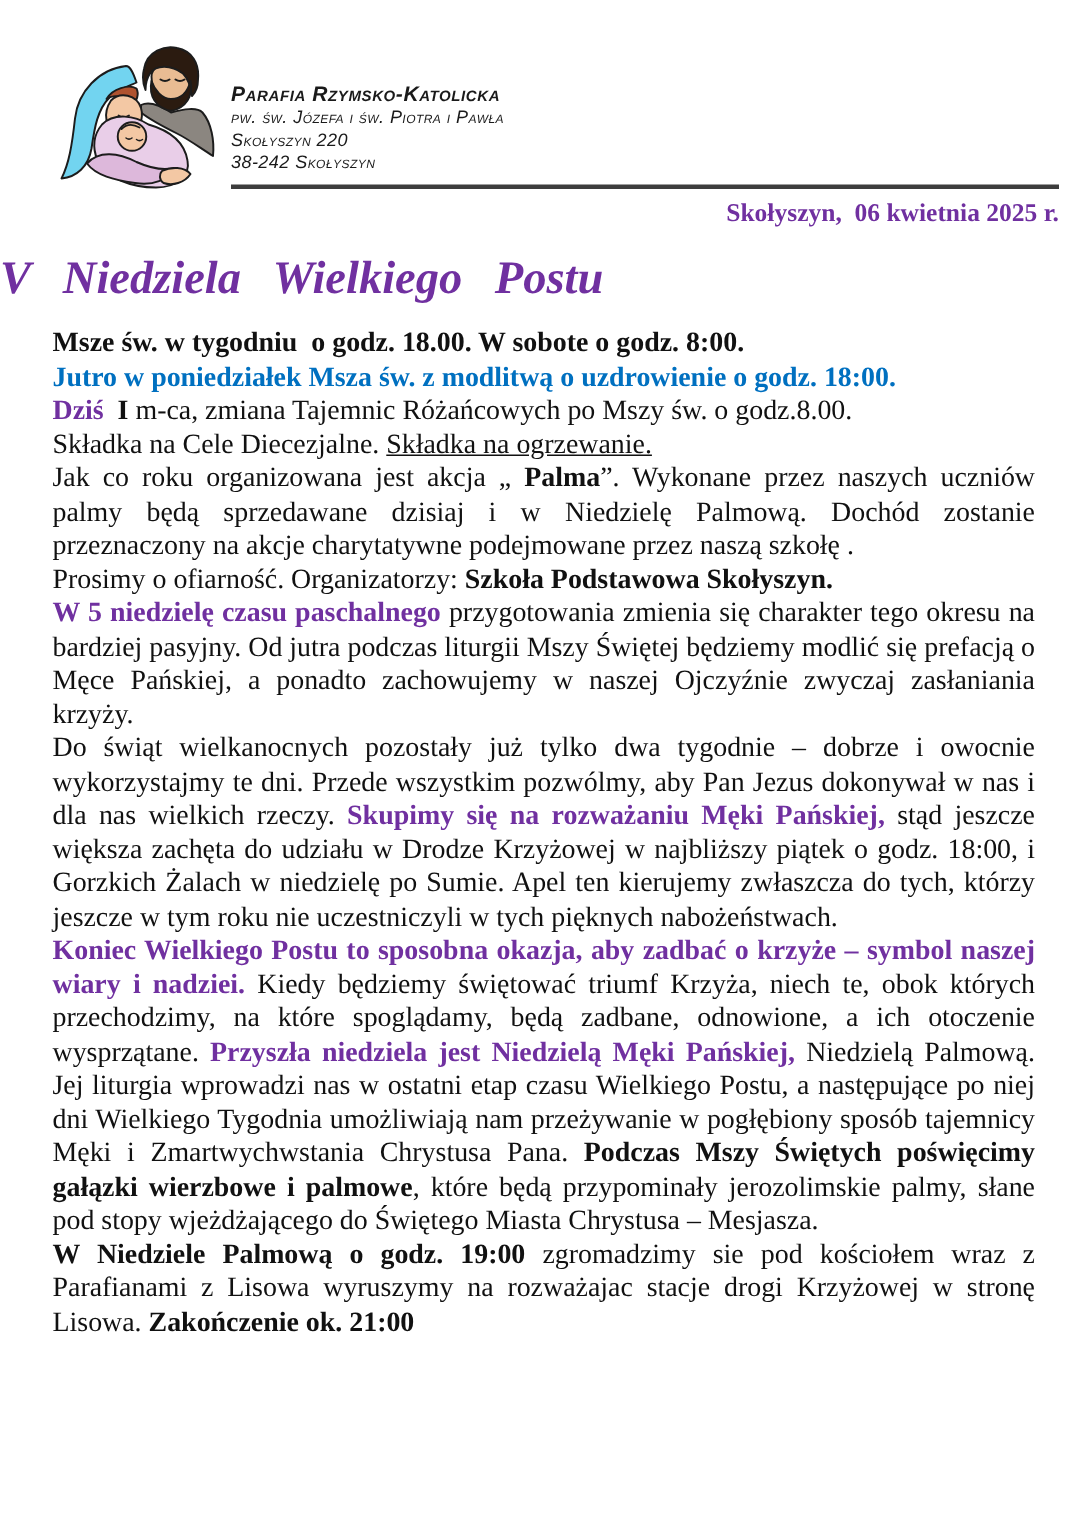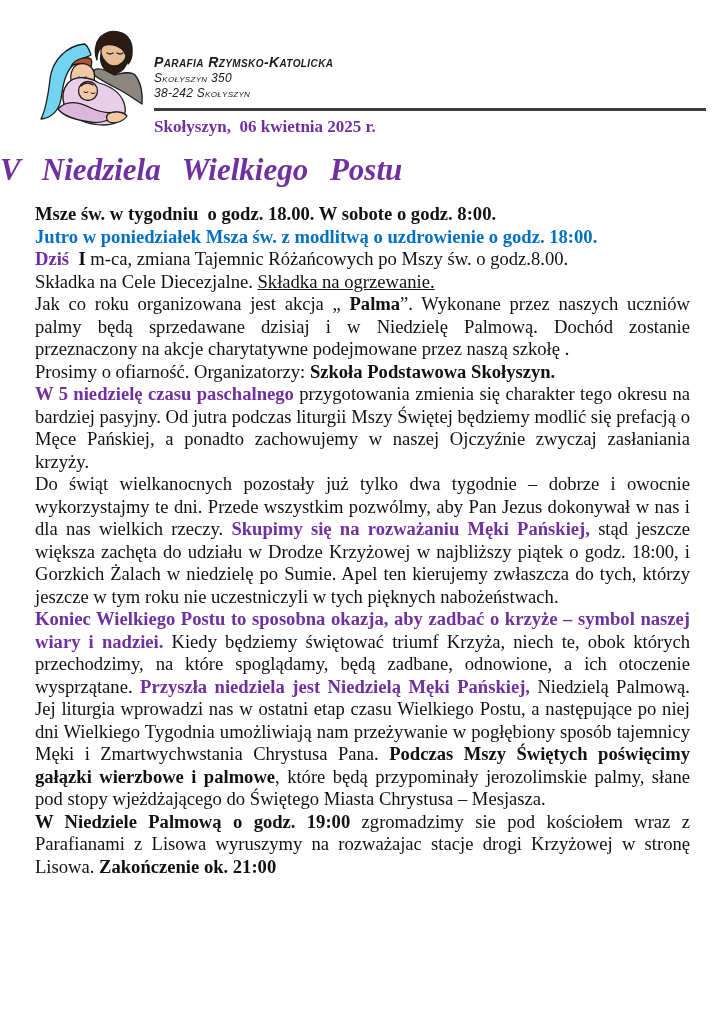--- a/index.html
+++ b/index.html
@@ -35,20 +35,21 @@
     font-variant:small-caps;
     font-size:12px;line-height:15px;
     letter-spacing:.3px;
     color:#1a1a1a;
   }
   .header-divider{
     height:3px;background:#3d3d3d;border:none;
     margin:7px 0 0 0;
   }
   .date-line{
+    text-align:right;
     font-weight:bold;
     font-size:17px;line-height:21px;
     margin-top:5px;
     color:var(--purple,#7030A0);
     white-space:pre;
   }
   
   .doc-title{
     text-align:left;
     margin-top:15px;
@@ -112,21 +113,22 @@
           <path d="M53,63 q2,1.5 4,0" fill="none" stroke-width="1"></path>
 
           <path d="M20,79 C28,70 41,72 53,78 C62,82 70,84 78,82 C74,90 64,94 52,92 C38,90 26,87 20,79 Z" fill="#DDB8DB"></path>
 
           <path d="M70,84 C76,81 85,81 89,86 C85,92 77,94 71,92 C68,90 68,86 70,84 Z" fill="#F3C8A4"></path>
         </g>
       </svg>
     </div>
     <div class="header-right">
       <div class="parish-name">Parafia Rzymsko-Katolicka</div>
-      <div class="parish-sub">Skołyszyn 350</div>
+      <div class="parish-sub">pw. św. Józefa i św. Piotra i Pawła</div>
+      <div class="parish-sub">Skołyszyn 220</div>
       <div class="parish-sub">38-242 Skołyszyn</div>
       <div class="header-divider"></div>
       <div class="date-line">Skołyszyn,  06 kwietnia 2025 r.</div>
     </div>
   </div>
 
   <div class="doc-title">V Niedziela Wielkiego Postu</div>
 
   <div class="document-body"><div class="para"><span class="run bold">Msze św. w tygodniu  o godz. 18.00. W sobote o godz. 8:00.</span></div><div class="para"><span class="run bold-blue">Jutro w poniedziałek Msza św. z modlitwą o uzdrowienie o godz. 18:00.</span></div><div class="para"><span class="run bold-purple">Dziś</span><span class="run bold">  I</span><span class="run regular"> m-ca, zmiana Tajemnic Różańcowych po Mszy św. o godz.8.00.</span></div><div class="para"><span class="run regular">Składka na Cele Diecezjalne. </span><span class="run bold-underline">Składka na ogrzewanie.</span></div><div class="para"><span class="run regular">Jak co roku organizowana jest akcja „ </span><span class="run bold">Palma</span><span class="run regular">”. Wykonane przez naszych uczniów palmy będą sprzedawane dzisiaj i w Niedzielę Palmową. Dochód zostanie przeznaczony na akcje charytatywne podejmowane przez naszą szkołę .</span></div><div class="para"><span class="run regular">Prosimy o ofiarność. Organizatorzy: </span><span class="run bold">Szkoła Podstawowa Skołyszyn.</span></div><div class="para"><span class="run bold-purple">W 5 niedzielę czasu paschalnego</span><span class="run regular"> przygotowania zmienia się charakter tego okresu na bardziej pasyjny. Od jutra podczas liturgii Mszy Świętej będziemy modlić się prefacją o Męce Pańskiej, a ponadto zachowujemy w naszej Ojczyźnie zwyczaj zasłaniania krzyży.</span></div><div class="para"><span class="run regular">Do świąt wielkanocnych pozostały już tylko dwa tygodnie – dobrze i owocnie wykorzystajmy te dni. Przede wszystkim pozwólmy, aby Pan Jezus dokonywał w nas i dla nas wielkich rzeczy. </span><span class="run bold-purple">Skupimy się na rozważaniu Męki Pańskiej,</span><span class="run regular"> stąd jeszcze większa zachęta do udziału w Drodze Krzyżowej w najbliższy piątek o godz. 18:00, i Gorzkich Żalach w niedzielę po Sumie. Apel ten kierujemy zwłaszcza do tych, którzy jeszcze w tym roku nie uczestniczyli w tych pięknych nabożeństwach.</span></div><div class="para"><span class="run bold-purple">Koniec Wielkiego Postu to sposobna okazja, aby zadbać o krzyże – symbol naszej wiary i nadziei.</span><span class="run regular"> Kiedy będziemy świętować triumf Krzyża, niech te, obok których przechodzimy, na które spoglądamy, będą zadbane, odnowione, a ich otoczenie wysprzątane. </span><span class="run bold-purple">Przyszła niedziela jest Niedzielą Męki Pańskiej,</span><span class="run regular"> Niedzielą Palmową. Jej liturgia wprowadzi nas w ostatni etap czasu Wielkiego Postu, a następujące po niej dni Wielkiego Tygodnia umożliwiają nam przeżywanie w pogłębiony sposób tajemnicy Męki i Zmartwychwstania Chrystusa Pana. </span><span class="run bold">Podczas Mszy Świętych poświęcimy gałązki wierzbowe i palmowe</span><span class="run regular">, które będą przypominały jerozolimskie palmy, słane pod stopy wjeżdżającego do Świętego Miasta Chrystusa – Mesjasza.</span></div><div class="para"><span class="run bold">W Niedziele Palmową o godz. 19:00</span><span class="run regular"> zgromadzimy sie pod kościołem wraz z Parafianami z Lisowa wyruszymy na rozważajac stacje drogi Krzyżowej w stronę Lisowa. </span><span class="run bold">Zakończenie ok. 21:00</span></div></div>
 

